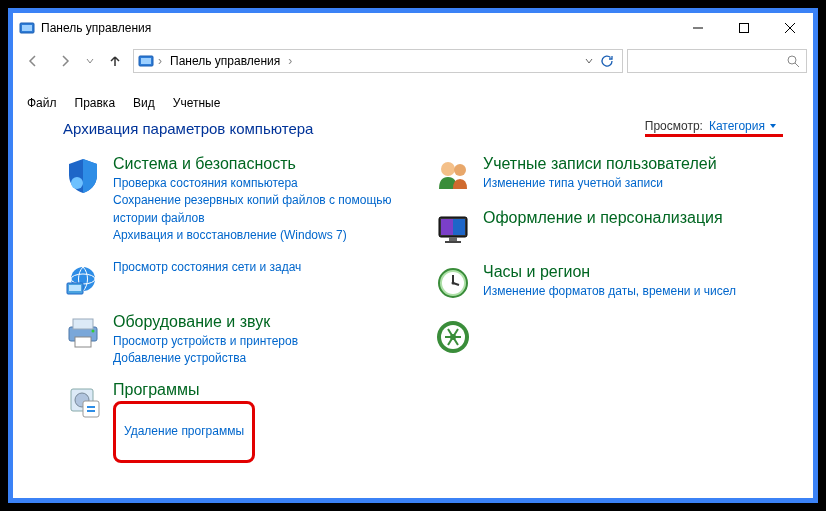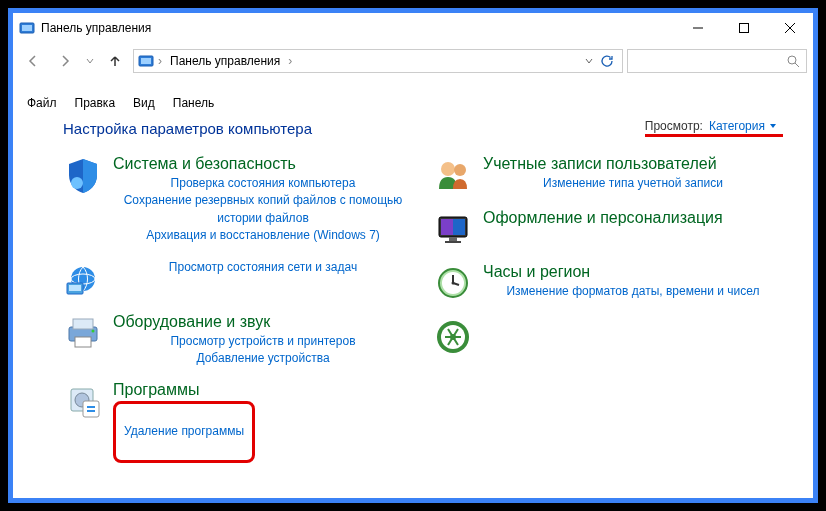--- a/index.html
+++ b/index.html
@@ -131,21 +131,20 @@
     color: #006621;
     font-size: 16px;
     font-weight: 400;
     margin-bottom: 2px;
   }
   .cat-link {
     color: #0066cc;
     font-size: 12px;
     line-height: 1.45;
     display: block;
-    text-align: center;
   }
   .highlight-box {
     border: 3px solid #e20000;
     border-radius: 8px;
     padding: 19px 8px;
     display: inline-block;
   }
   svg { display: block; }
 </style>
 </head>
@@ -231,26 +230,26 @@
             <line x1="9" y1="9" x2="13" y2="13" stroke="#888"></line>
           </svg>
       </span>
     </div>
   </div>
 
   <div class="menubar">
     <span class="menu-item">Файл</span>
     <span class="menu-item">Правка</span>
     <span class="menu-item">Вид</span>
-    <span class="menu-item">Панель</span>
+    <span class="menu-item">Учетные</span>
   </div>
 
   <div class="content">
     <div class="heading-row">
-      <div class="heading">Настройка параметров компьютера</div>
+      <div class="heading">Архивация параметров компьютера</div>
       <div class="view-by">
         <span class="view-label">Просмотр:</span>
         <span class="view-value">
           <span>Категория</span>
           <svg width="8" height="8" viewBox="0 0 8 8">
               <path d="M1 2 L4 6 L7 2 Z" fill="#0066cc"></path>
             </svg>
         </span>
       </div>
     </div>

